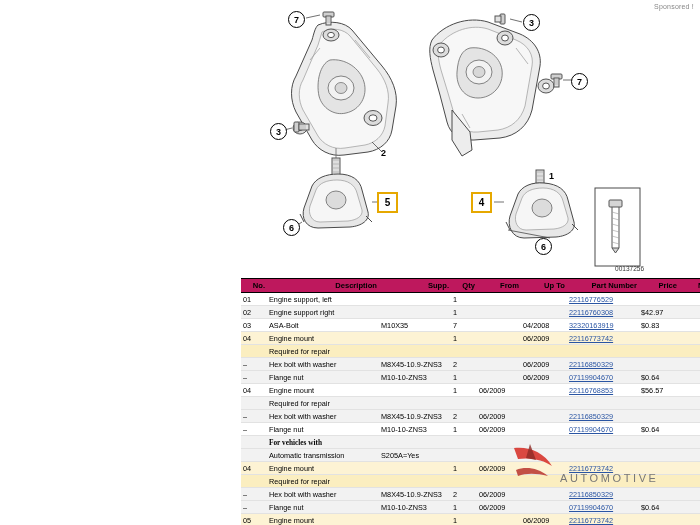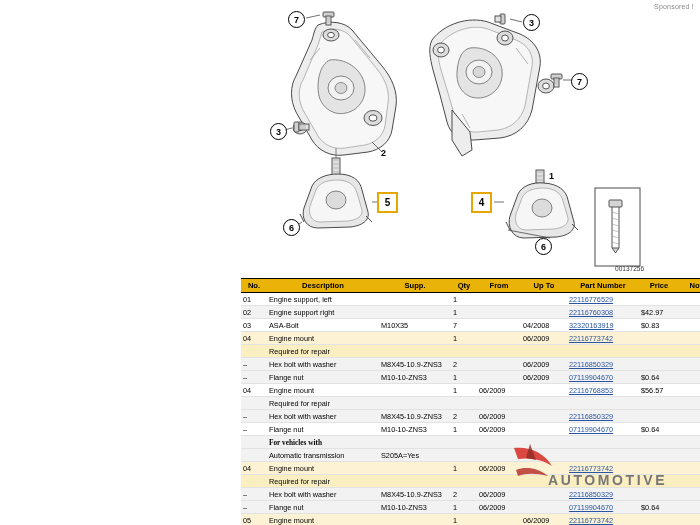--- a/index.html
+++ b/index.html
@@ -42,24 +42,24 @@
   }
 
   
   #parts{
     position:absolute;left:241px;top:278px;width:453px;
     border-collapse:collapse;
     font-size:7.3px;
     table-layout:fixed;
   }
   #parts th{
-    font-weight:bold;text-align:center;
+    font-weight:bold;text-align:right;
     border-top:1px solid #000;border-bottom:1px solid #000;
     padding:2px 2px;
-    background:#eab308;
+    background:#be185d;
     font-size:7.6px;
   }
   #parts td{
     padding:1.5px 2px;
     border-bottom:1px solid #e2e2e2;
     vertical-align:top;
     white-space:nowrap;
     overflow:hidden;
   }
   tr.alt td{background:#f2f2f2;}
@@ -81,22 +81,22 @@
   #wm{
     position:absolute;left:508px;top:440px;width:170px;height:50px;
     pointer-events:none;
   }
   #wm .fx{
     font-family:"Liberation Serif", serif;
     font-size:26px;color:#d7352e;font-weight:bold;
     position:absolute;left:42px;top:4px;letter-spacing:-.5px;
   }
   #wm .auto{
-    font-size:14px;color:#777;letter-spacing:2.6px;
-    position:absolute;left:40px;top:32px;font-weight:bold;
+    font-size:11px;color:#777;letter-spacing:2.6px;
+    position:absolute;left:52px;top:32px;
   }
   #wm .swoosh{
     position:absolute;left:2px;top:0px;
   }
 </style>
 </head>
 <body>
 
 <div class="sponsored">Sponsored !</div>
 

